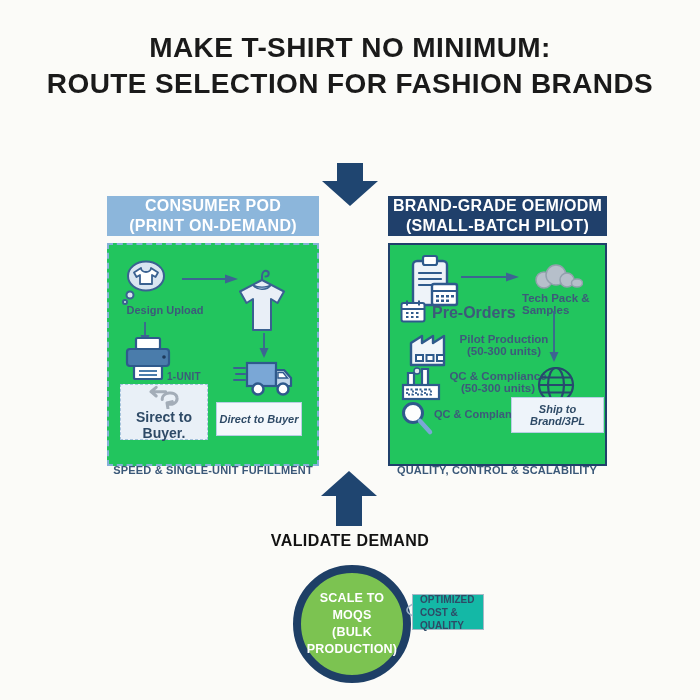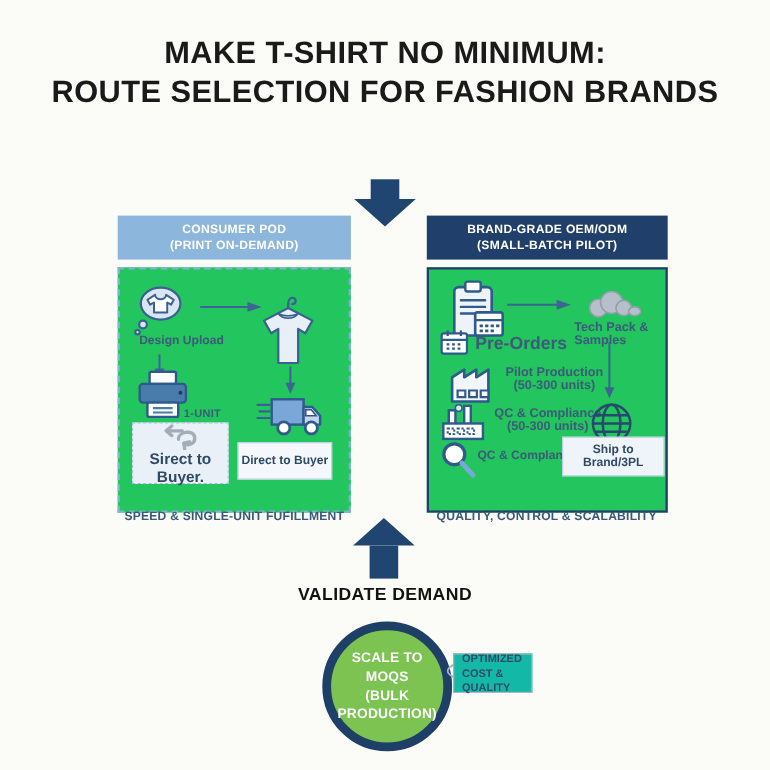--- a/index.html
+++ b/index.html
@@ -20,33 +20,33 @@
   .blk-shaft{width:26px;height:18px;background:#1f4570;margin:0 auto;}
   .blk-head-down{width:0;height:0;border-left:28px solid transparent;border-right:28px solid transparent;
                  border-top:25px solid #1f4570;}
   .blk-head-up{width:0;height:0;border-left:28px solid transparent;border-right:28px solid transparent;
                border-bottom:25px solid #1f4570;}
   .arrow-start{top:163px;left:322px;width:56px;}
   .arrow-validate{top:471px;left:321px;width:56px;}
   .arrow-validate .blk-shaft{height:30px;}
   
   .phead{height:40px;display:flex;align-items:center;justify-content:center;text-align:center;
-         color:#fff;font-weight:700;font-size:11px;line-height:1.28;letter-spacing:.3px;}
+         color:#fff;font-weight:700;font-size:16px;line-height:1.28;letter-spacing:.3px;}
   .phead.pod{top:196px;left:107px;width:212px;background:#8cb6db;}
   .phead.oem{top:196px;left:388px;width:219px;background:#20406b;}
   
   .pbody{top:243px;height:223px;box-sizing:border-box;background:#22c55e;}
   .pbody.pod{left:107px;width:212px;border:2px dashed #85b0d8;}
   .pbody.oem{left:388px;width:219px;border:2.5px solid #20406b;}
   
   .lbl{color:#3d5a7a;font-weight:600;}
   .cap{color:#3a5878;font-weight:700;font-size:11px;letter-spacing:.2px;text-align:center;}
   .minibox{box-sizing:border-box;display:flex;align-items:center;justify-content:center;
            text-align:center;color:#2e4a66;font-weight:600;font-size:11px;}
-  .minibox.solid{border:1.5px solid #b8cfe4;background:#f4f8fc;}
+  .minibox.solid{border:1.5px solid #b8cfe4;background:#f4f8fc;font-style:italic;}
   .minibox.dashed{border:1.5px dashed #a5c2dc;background:#e9f0f7;flex-direction:column;}
   
   .validate-lbl{top:532px;left:240px;width:220px;text-align:center;font-size:16px;font-weight:800;
                 color:#121212;letter-spacing:.4px;}
   
   .circle{top:565px;left:293px;width:102px;height:102px;border-radius:50%;
           border:8px solid #1e3f66;background:#7cc351;display:flex;align-items:center;
           justify-content:center;text-align:center;color:#ffffff;font-size:12.5px;font-weight:800;
           line-height:1.35;letter-spacing:.2px;}
   

